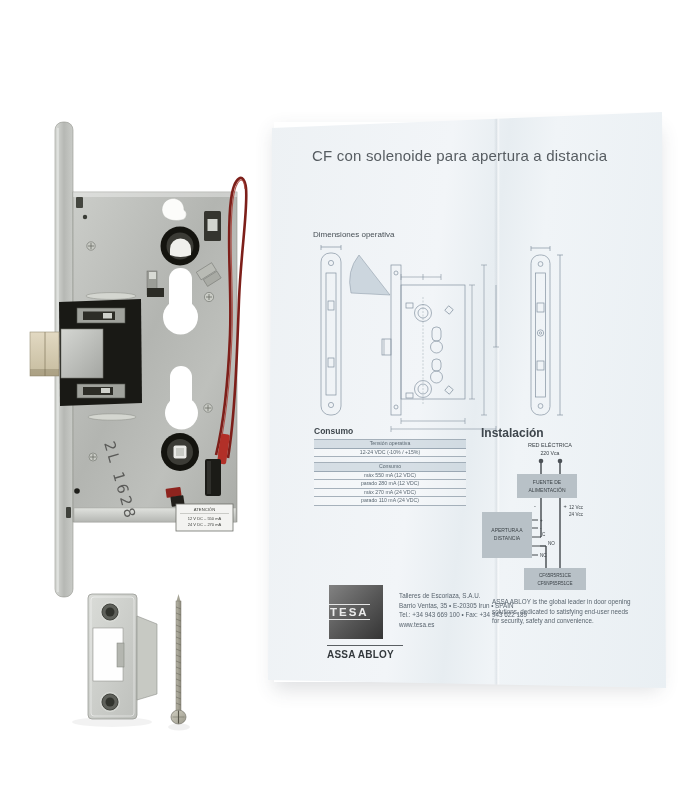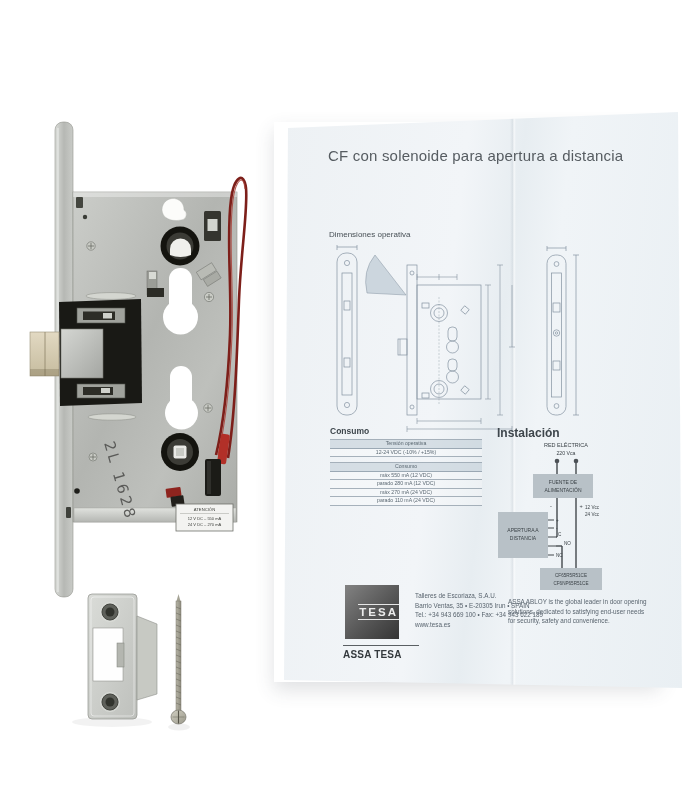--- a/index.html
+++ b/index.html
@@ -2,39 +2,39 @@
 <html><head>
 <meta charset="utf-8">
 <style>
   html,body{margin:0;padding:0;background:#ffffff;}
   body{width:700px;height:789px;overflow:hidden;font-family:"Liberation Sans",sans-serif;}
   .stage{position:relative;width:700px;height:789px;background:#ffffff;}
 
   
   .paper-shadow{position:absolute;left:274px;top:122px;width:386px;height:560px;
     box-shadow:0 8px 18px rgba(60,70,80,.16);}
-  .paper{position:absolute;left:282px;top:111px;width:402px;height:578px;
+  .paper{position:absolute;left:266px;top:111px;width:402px;height:578px;
     clip-path:polygon(6px 17px,396px 1px,400px 577px,2px 569px);
     background:linear-gradient(97deg,#edf1f4 0%,#f2f5f8 40%,#e7edf1 52%,#f0f4f7 62%,#e9eff3 100%);}
   .crease{position:absolute;left:228px;top:0;width:6px;height:100%;
     background:linear-gradient(90deg,rgba(110,125,140,0) 0%,rgba(110,125,140,.12) 40%,rgba(255,255,255,.55) 70%,rgba(110,125,140,0) 100%);}
   .title{position:absolute;left:46px;top:36px;font-size:15px;color:#565c61;letter-spacing:.2px;white-space:nowrap;}
   .dimhead{position:absolute;left:47px;top:119px;font-size:8px;color:#474f55;}
   .drawing{position:absolute;left:28px;top:132px;}
   .conshead{position:absolute;left:48px;top:315px;font-size:8.5px;font-weight:bold;color:#3e464c;}
   .ctable{position:absolute;left:48px;top:328px;width:152px;font-size:5.2px;color:#5b6872;text-align:center;}
   .tpart{border-top:1px solid rgba(125,140,153,.65);}
   .trow{height:7.5px;line-height:7.5px;border-bottom:1px solid rgba(125,140,153,.65);background:rgba(255,255,255,.25);overflow:hidden;}
   .trow.hdr{background:rgba(185,199,209,.5);}
   .tgap{height:5px;}
   .insthead{position:absolute;left:215px;top:315px;font-size:12px;font-weight:bold;color:#3e464c;}
   .wiring{position:absolute;left:214px;top:327px;}
   .tesa{position:absolute;left:63px;top:474px;width:54px;height:54px;
     background:linear-gradient(135deg,#828282 0%,#565656 55%,#353535 100%);
-    display:flex;align-items:center;justify-content:flex-end;}
+    display:flex;align-items:center;justify-content:flex-start;}
   .tesa span{color:#ececec;font-size:11.5px;font-weight:bold;letter-spacing:2px;
     border-top:1.3px solid #e6e6e6;border-bottom:1.3px solid #e6e6e6;padding:1px 1px;}
   .logoline{position:absolute;left:61px;top:534px;width:76px;height:1px;background:#5a5f63;}
   .assa{position:absolute;left:61px;top:538px;font-size:10px;font-weight:bold;letter-spacing:.2px;color:#34393d;}
   .addr{position:absolute;left:133px;top:480px;font-size:6.3px;line-height:9.6px;color:#59646e;white-space:nowrap;}
   .tagline{position:absolute;left:226px;top:486px;font-size:6.3px;line-height:9.6px;color:#59646e;white-space:nowrap;}
 
   
   .lockart{position:absolute;left:0;top:0;}
   svg text{font-family:"Liberation Sans","DejaVu Sans",sans-serif;}
@@ -181,21 +181,21 @@
       <text x="60" y="119" font-size="4.6" fill="#3c4348">NC</text>
       <rect x="44" y="130" width="62" height="22" fill="#b8c1c7"></rect>
       <text x="75" y="139" font-size="4.6" fill="#3c4348" text-anchor="middle">CF65R5R51CE</text>
       <text x="75" y="146.5" font-size="4.6" fill="#3c4348" text-anchor="middle">CF6NP65R51CE</text>
     </svg>
 
     <div class="tesa">
       <span>TESA</span>
     </div>
     <div class="logoline"></div>
-    <div class="assa">ASSA TESA</div>
+    <div class="assa">ASSA ABLOY</div>
 
     <div class="addr">
       <div>Talleres de Escoriaza, S.A.U.</div>
       <div>Barrio Ventas, 35 • E-20305 Irun • SPAIN</div>
       <div>Tel.: +34 943 669 100 • Fax: +34 943 622 189</div>
       <div>www.tesa.es</div>
     </div>
     <div class="tagline">
       <div>ASSA ABLOY is the global leader in door opening</div>
       <div>solutions, dedicated to satisfying end-user needs</div>

